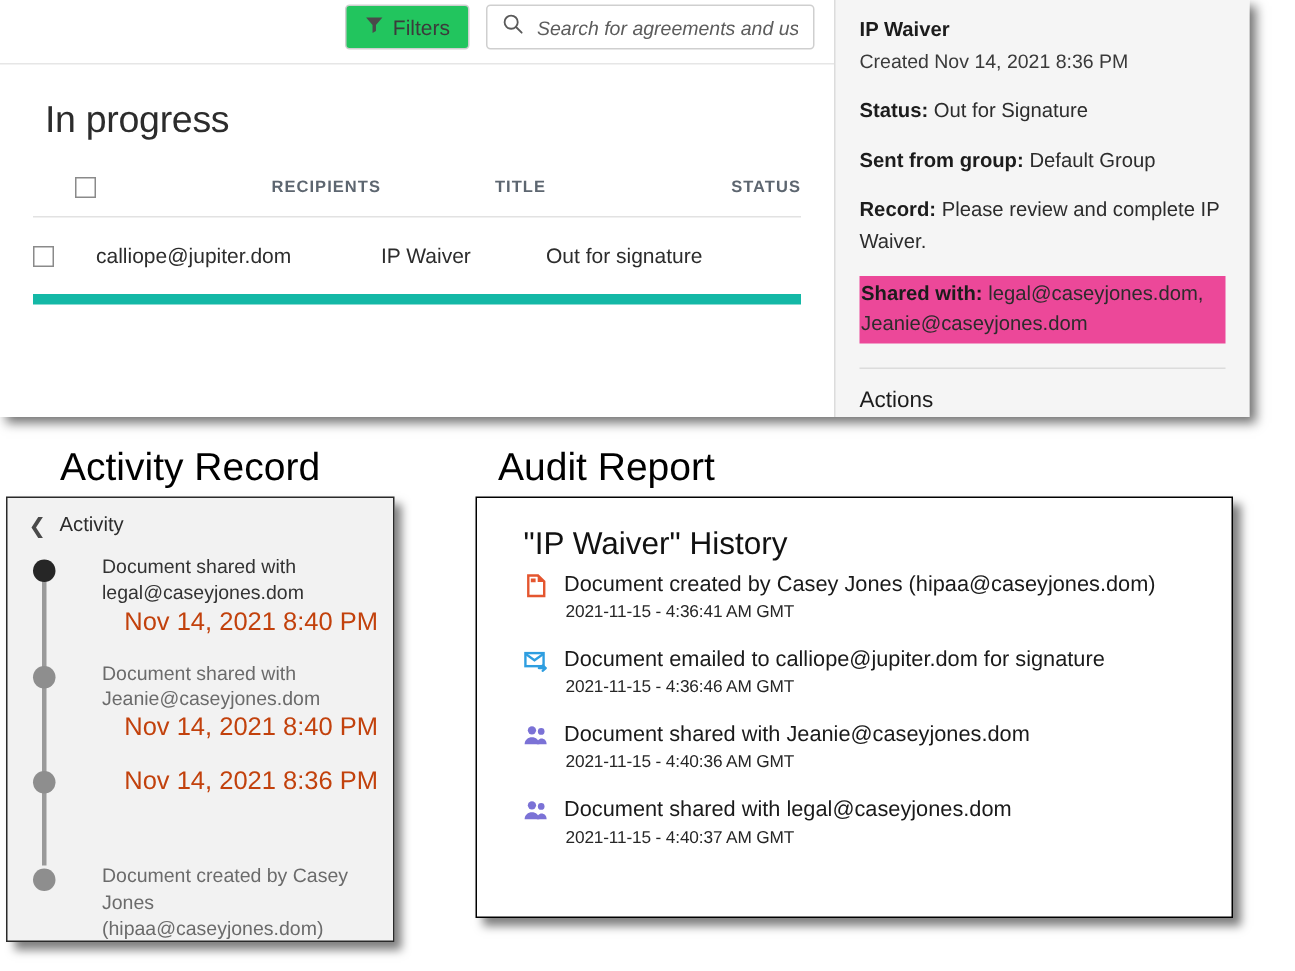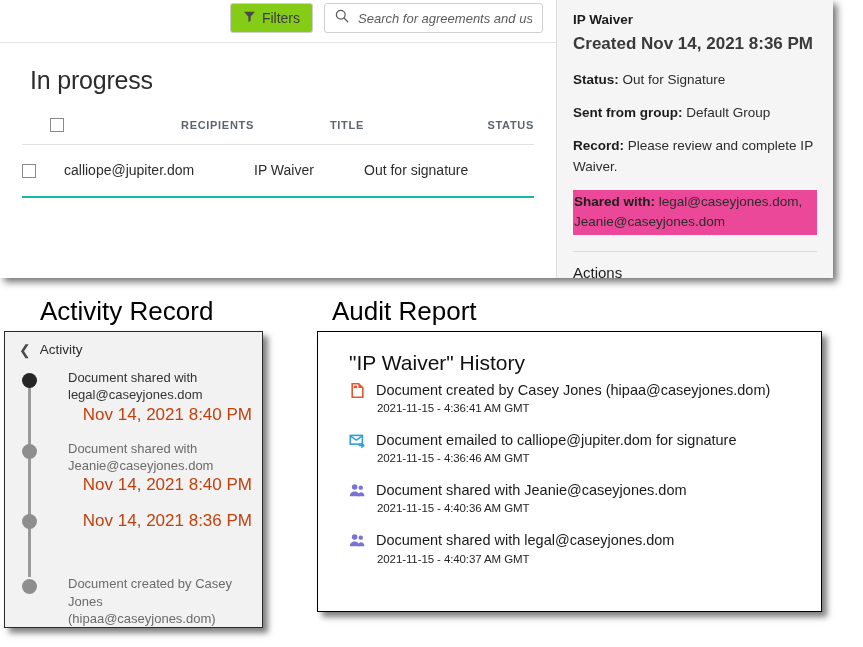--- a/index.html
+++ b/index.html
@@ -53,21 +53,21 @@
   }
 
   #filters-button {
     display: inline-flex;
     align-items: center;
     gap: 6px;
     height: 30px;
     padding: 0 12px;
     border: 1px solid #cfcfcf;
     border-radius: 3px;
-    background: #84cc16;
+    background: #22c55e;
     color: #3b3b3b;
     font-size: 14px;
     box-sizing: border-box;
     cursor: pointer;
   }
   #filters-button .lbl { line-height: 1; }
 
   #search-box {
     display: inline-flex;
     align-items: center;
@@ -119,21 +119,21 @@
     font-weight: 700;
     letter-spacing: 0.7px;
     color: #5d6670;
     padding: 6px 0 12px 0;
     border-bottom: 1px solid #e2e2e2;
   }
   #agreements-table td {
     font-size: 14px;
     color: #2c2c2c;
     padding: 17px 0 18px 0;
-    border-bottom: 2px solid #14b8a6;
+    border-bottom: 7px solid #14b8a6;
   }
   .col-check { width: 42px; }
   .col-recipients { width: 190px; }
   .col-title { width: 110px; }
   .col-status { width: 170px; }
 
   .checkbox {
     display: inline-block;
     width: 14px;
     height: 14px;
@@ -162,24 +162,23 @@
     color: #2c2c2c;
     line-height: 1.5;
   }
   #detail-doc-title {
     font-weight: 700;
     font-size: 13.5px;
     color: #1c1c1c;
     margin-bottom: 1px;
   }
   #detail-created {
-    font-size: 17px;
+    font-size: 13px;
     color: #3a3a3a;
     margin-bottom: 13px;
-    font-weight: bold;
   }
   .detail-row { margin-bottom: 13px; }
   .detail-row .k { font-weight: 700; color: #1c1c1c; }
   .detail-row .v { color: #2c2c2c; }
   #detail-shared {
     background: #ec4899;
     margin-bottom: 0;
     padding: 2px 2px 3px 1px;
     display: block;
   }

